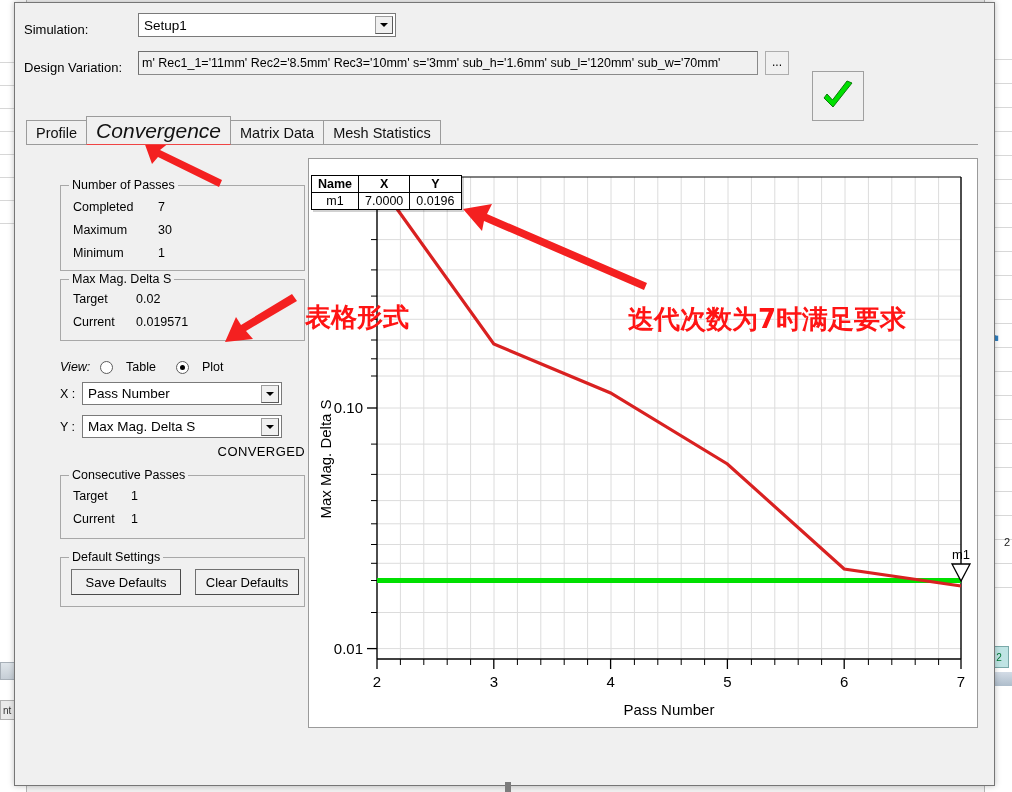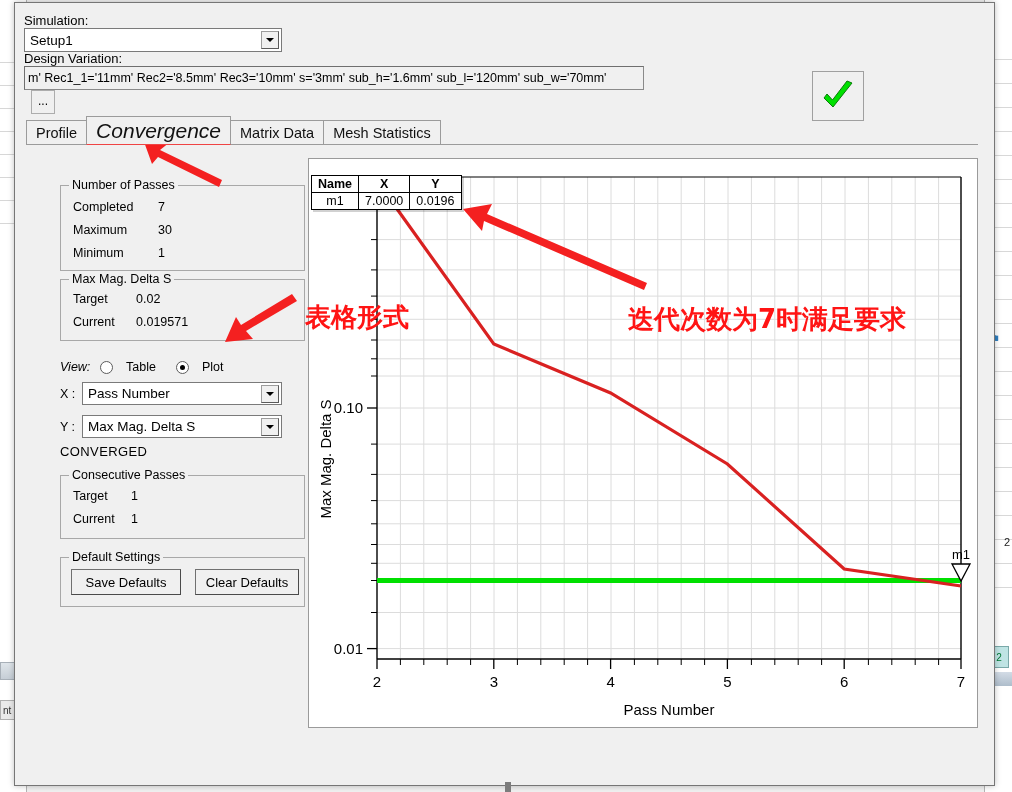--- a/index.html
+++ b/index.html
@@ -177,22 +177,21 @@
   
   #client {
     position: relative;
     height: 743px;
   }
 
   
   .form-row {
     position: absolute;
     display: flex;
-    align-items: flex-start;
-    flex-direction: column;
+    align-items: flex-end;
   }
   #row-sim { left: 9px; top: 10px; }
   #row-var { left: 9px; top: 48px; }
   .form-label {
     font-size: 13px;
     color: #000;
     white-space: nowrap;
   }
   #lbl-sim { width: 114px; }
   #lbl-var { width: 114px; }
@@ -385,21 +384,21 @@
   }
   #row-x { left: 45px; top: 379px; }
   #row-y { left: 45px; top: 412px; }
   .axis-row .alabel { width: 22px; }
   .axis-row .combo { width: 200px; height: 23px; }
 
   #converged {
     position: absolute;
     left: 45px; top: 441px;
     width: 245px;
-    text-align: left;
+    text-align: right;
     font-size: 13px;
     letter-spacing: 0.4px;
   }
 
   .push-btn {
     position: absolute;
     background: #f0f0f0;
     border: 1px solid #707070;
     border-right-color: #4a4a4a;
     border-bottom-color: #4a4a4a;

